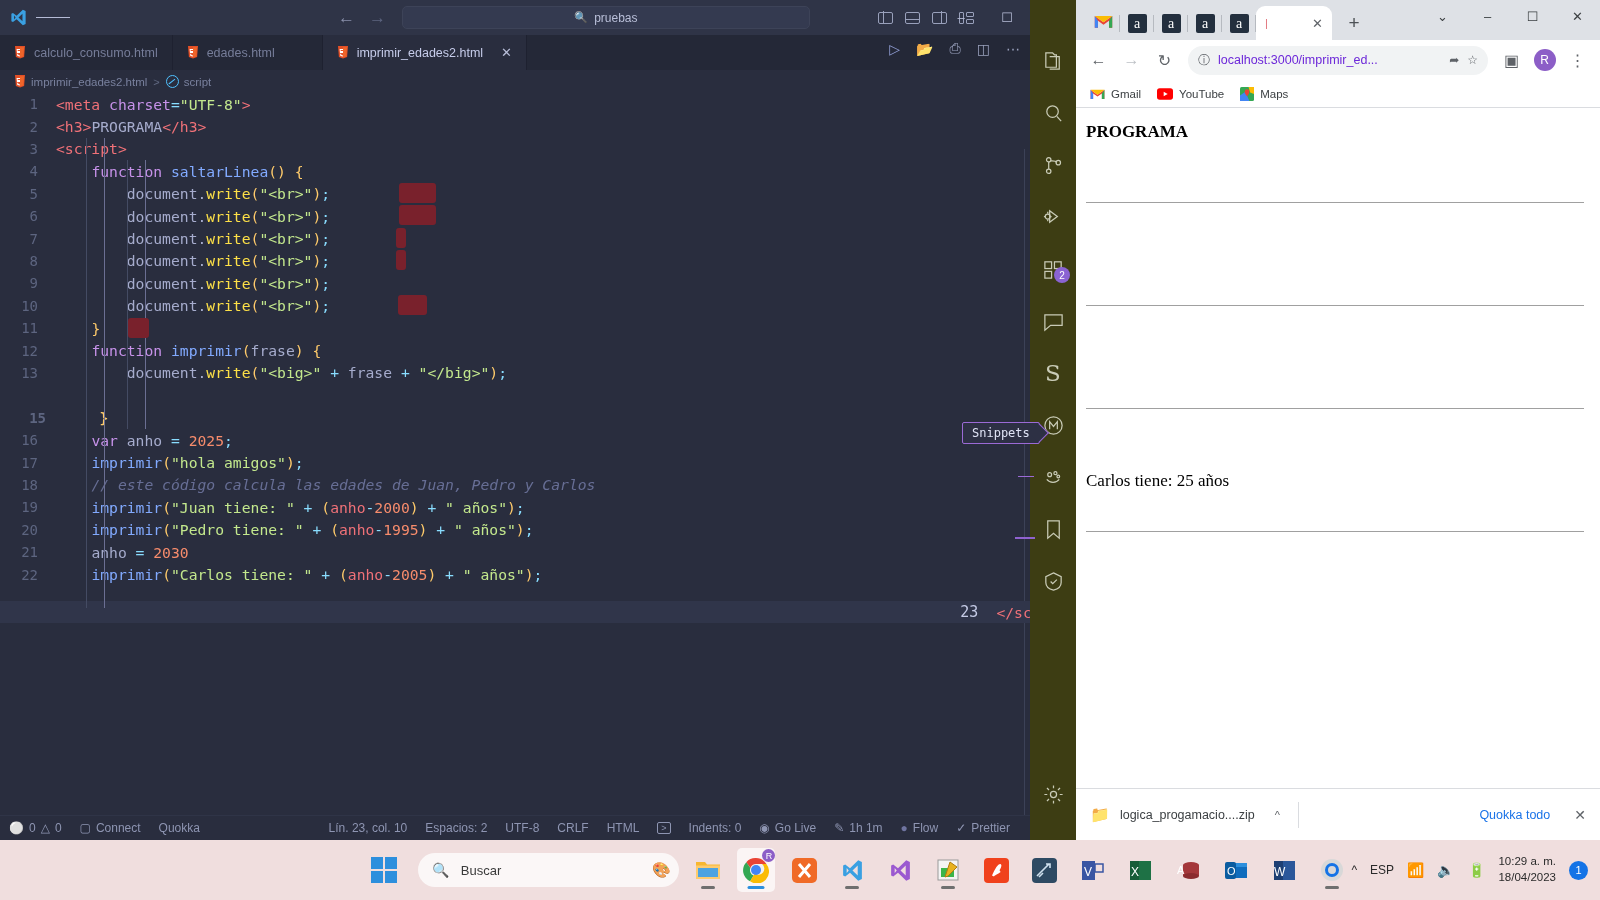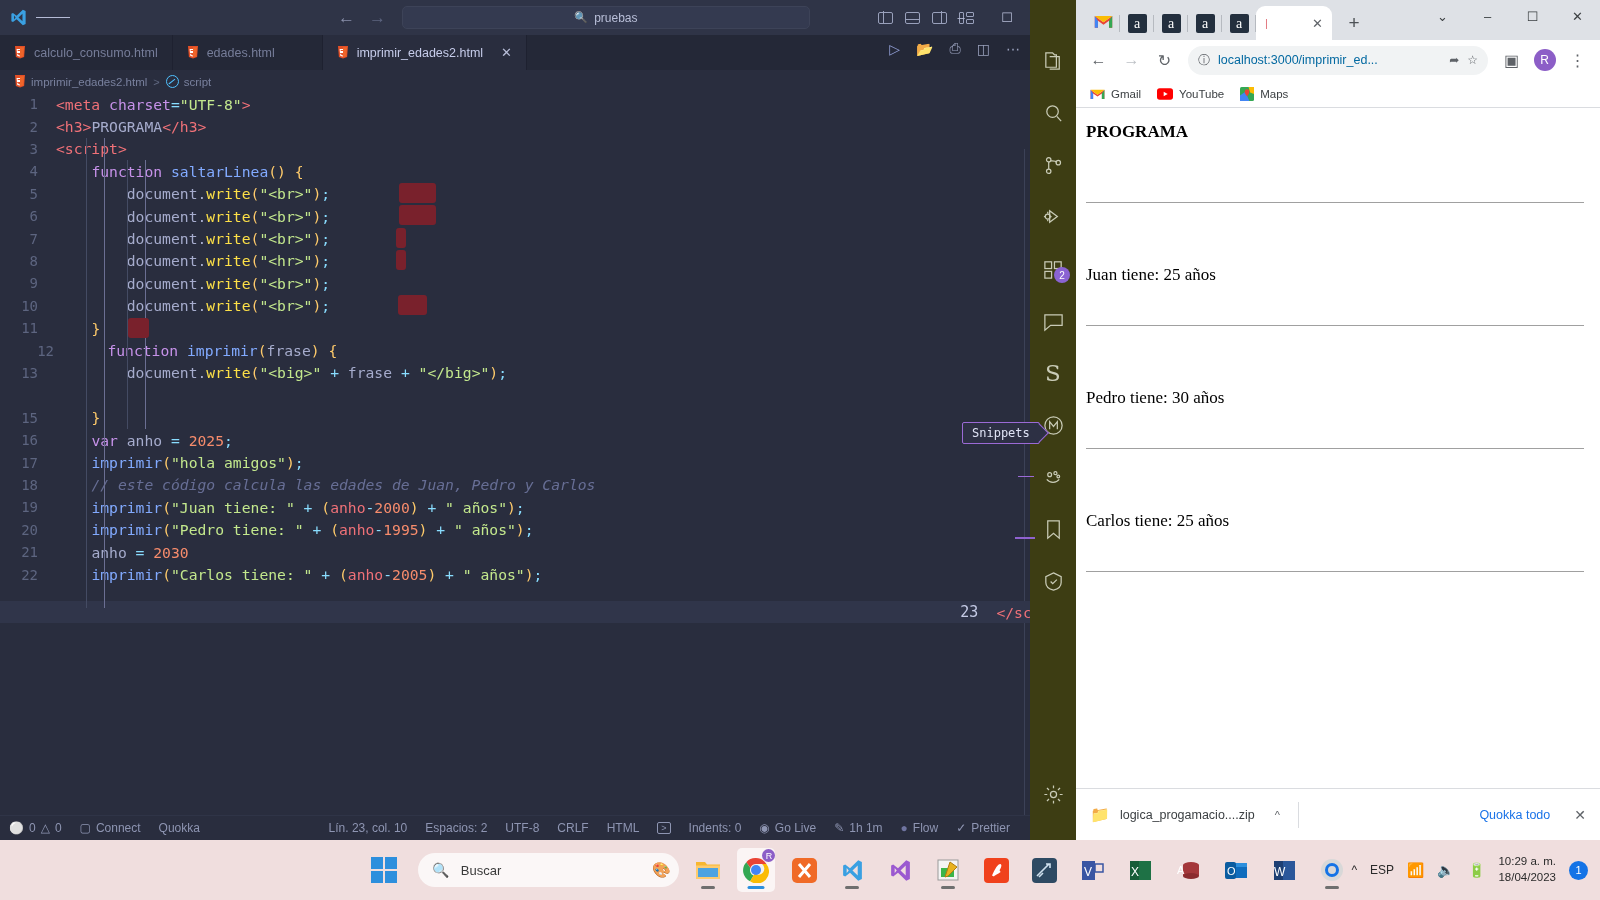--- a/index.html
+++ b/index.html
@@ -122,21 +122,21 @@
   .gm svg{width:19px;height:15px;}
   .newtab{width:28px;height:28px;display:flex;align-items:center;justify-content:center;margin-left:8px;margin-bottom:3px;font-size:19px;color:#4d5156;cursor:pointer;}
   .ch-wbtns{position:absolute;right:0;top:0;display:flex;}
   .ch-wb{width:45px;height:32px;display:flex;align-items:center;justify-content:center;color:#3c4043;font-size:13px;cursor:pointer;}
   .ch-toolbar{height:40px;background:#fff;display:flex;align-items:center;padding:0 8px;gap:4px;}
   .tb-btn{width:29px;height:29px;border-radius:50%;display:flex;align-items:center;justify-content:center;
      color:#5f6368;font-size:16px;cursor:pointer;}
   .tb-btn.dim{color:#bdc1c6;}
   .omnibox{flex:1;height:29px;background:#f1f3f4;border-radius:15px;display:flex;align-items:center;
      padding:0 10px;gap:8px;margin:0 5px;cursor:text;}
-  .omnibox .url{flex:1;font-size:12.5px;color:#0369a1;font-family:"Liberation Sans",sans-serif;}
+  .omnibox .url{flex:1;font-size:12.5px;color:#6d28d9;font-family:"Liberation Sans",sans-serif;}
   .omni-ico{font-size:12px;color:#5f6368;}
   .avatar{width:22px;height:22px;border-radius:50%;background:#8c5ec7;color:#fff;font-size:12px;
      display:flex;align-items:center;justify-content:center;}
   .ch-bookmarks{height:28px;background:#fff;display:flex;align-items:center;gap:16px;padding-left:14px;
      font-size:11.5px;color:#3c4043;border-bottom:1px solid #dadce0;}
   .bm{display:flex;align-items:center;gap:6px;cursor:pointer;}
   .ch-content{height:697px;background:#fff;padding:14px 16px 0 10px;color:#000;
      font-family:"Liberation Serif", serif; overflow:hidden;}
   .ch-content h3{font-size:17px;margin-bottom:20px;font-weight:bold;}
   .big-line{font-size:17px;}
@@ -275,23 +275,23 @@
         <div class="code-line" style="position: absolute; left: 0px; right: 0px; top: 22.4px;"><div class="ln">2</div><div class="ctext"><span class="t-tag">&lt;h3&gt;</span><span class="t-pl">PROGRAMA</span><span class="t-tag">&lt;/</span><span class="t-tag">h3&gt;</span></div></div>
         <div class="code-line" style="position: absolute; left: 0px; right: 0px; top: 44.8px;"><div class="ln">3</div><div class="ctext"><span class="t-tag">&lt;script&gt;</span></div></div>
         <div class="code-line" style="position: absolute; left: 0px; right: 0px; top: 67.2px;"><div class="ln">4</div><div class="ctext">    <span class="t-kw">function</span> <span class="t-fn">saltarLinea</span><span class="t-par">()</span> <span class="t-par">{</span></div></div>
         <div class="code-line" style="position: absolute; left: 0px; right: 0px; top: 89.6px;"><div class="ln">5</div><div class="ctext">        <span class="t-var">document</span><span class="t-pl">.</span><span class="t-prop">write</span><span class="t-par">(</span><span class="t-str">"&lt;br&gt;"</span><span class="t-par">)</span><span class="t-op">;</span></div></div>
         <div class="code-line" style="position: absolute; left: 0px; right: 0px; top: 112px;"><div class="ln">6</div><div class="ctext">        <span class="t-var">document</span><span class="t-pl">.</span><span class="t-prop">write</span><span class="t-par">(</span><span class="t-str">"&lt;br&gt;"</span><span class="t-par">)</span><span class="t-op">;</span></div></div>
         <div class="code-line" style="position: absolute; left: 0px; right: 0px; top: 134.4px;"><div class="ln">7</div><div class="ctext">        <span class="t-var">document</span><span class="t-pl">.</span><span class="t-prop">write</span><span class="t-par">(</span><span class="t-str">"&lt;br&gt;"</span><span class="t-par">)</span><span class="t-op">;</span></div></div>
         <div class="code-line" style="position: absolute; left: 0px; right: 0px; top: 156.8px;"><div class="ln">8</div><div class="ctext">        <span class="t-var">document</span><span class="t-pl">.</span><span class="t-prop">write</span><span class="t-par">(</span><span class="t-str">"&lt;hr&gt;"</span><span class="t-par">)</span><span class="t-op">;</span></div></div>
         <div class="code-line" style="position: absolute; left: 0px; right: 0px; top: 179.2px;"><div class="ln">9</div><div class="ctext">        <span class="t-var">document</span><span class="t-pl">.</span><span class="t-prop">write</span><span class="t-par">(</span><span class="t-str">"&lt;br&gt;"</span><span class="t-par">)</span><span class="t-op">;</span></div></div>
         <div class="code-line" style="position: absolute; left: 0px; right: 0px; top: 201.6px;"><div class="ln">10</div><div class="ctext">        <span class="t-var">document</span><span class="t-pl">.</span><span class="t-prop">write</span><span class="t-par">(</span><span class="t-str">"&lt;br&gt;"</span><span class="t-par">)</span><span class="t-op">;</span></div></div>
         <div class="code-line" style="position: absolute; left: 0px; right: 0px; top: 224px;"><div class="ln">11</div><div class="ctext">    <span class="t-par">}</span></div></div>
-        <div class="code-line" style="position: absolute; left: 16px; right: 0px; top: 246.4px;"><div class="ln">12</div><div class="ctext">    <span class="t-kw">function</span> <span class="t-fn">imprimir</span><span class="t-par">(</span><span class="t-pl">frase</span><span class="t-par">)</span> <span class="t-par">{</span></div></div>
+        <div class="code-line" style="position: absolute; left: 0px; right: 0px; top: 246.4px;"><div class="ln">12</div><div class="ctext">    <span class="t-kw">function</span> <span class="t-fn">imprimir</span><span class="t-par">(</span><span class="t-pl">frase</span><span class="t-par">)</span> <span class="t-par">{</span></div></div>
         <div class="code-line" style="position: absolute; left: 0px; right: 0px; top: 268.8px;"><div class="ln">13</div><div class="ctext">        <span class="t-var">document</span><span class="t-pl">.</span><span class="t-prop">write</span><span class="t-par">(</span><span class="t-str">"&lt;big&gt;"</span> <span class="t-op">+</span> <span class="t-pl">frase</span> <span class="t-op">+</span> <span class="t-str">"&lt;/big&gt;"</span><span class="t-par">)</span><span class="t-op">;</span></div></div>
-        <div class="code-line" style="position: absolute; left: 0px; right: 0px; top: 313.6px;"><div class="ln">15</div><div class="ctext">    <span class="t-par">}</span></div></div>
+        <div class="code-line" style="position: absolute; left: 8px; right: 0px; top: 313.6px; font-weight: bold;"><div class="ln">15</div><div class="ctext">    <span class="t-par">}</span></div></div>
         <div class="code-line" style="position: absolute; left: 0px; right: 0px; top: 336px;"><div class="ln">16</div><div class="ctext">    <span class="t-kw">var</span> <span class="t-pl">anho</span> <span class="t-op">=</span> <span class="t-num">2025</span><span class="t-op">;</span></div></div>
         <div class="code-line" style="position: absolute; left: 0px; right: 0px; top: 358.4px;"><div class="ln">17</div><div class="ctext">    <span class="t-fn">imprimir</span><span class="t-par">(</span><span class="t-str">"hola amigos"</span><span class="t-par">)</span><span class="t-op">;</span></div></div>
         <div class="code-line" style="position: absolute; left: 0px; right: 0px; top: 380.8px;"><div class="ln">18</div><div class="ctext">    <span class="t-com">// este código calcula las edades de Juan, Pedro y Carlos</span></div></div>
         <div class="code-line" style="position: absolute; left: 0px; right: 0px; top: 403.2px;"><div class="ln">19</div><div class="ctext">    <span class="t-fn">imprimir</span><span class="t-par">(</span><span class="t-str">"Juan tiene: "</span> <span class="t-op">+</span> <span class="t-par">(</span><span class="t-tag">anho</span><span class="t-op">-</span><span class="t-num">2000</span><span class="t-par">)</span> <span class="t-op">+</span> <span class="t-str">" años"</span><span class="t-par">)</span><span class="t-op">;</span></div></div>
         <div class="code-line" style="position: absolute; left: 0px; right: 0px; top: 425.6px;"><div class="ln">20</div><div class="ctext">    <span class="t-fn">imprimir</span><span class="t-par">(</span><span class="t-str">"Pedro tiene: "</span> <span class="t-op">+</span> <span class="t-par">(</span><span class="t-tag">anho</span><span class="t-op">-</span><span class="t-num">1995</span><span class="t-par">)</span> <span class="t-op">+</span> <span class="t-str">" años"</span><span class="t-par">)</span><span class="t-op">;</span></div></div>
         <div class="code-line" style="position: absolute; left: 0px; right: 0px; top: 448px;"><div class="ln">21</div><div class="ctext">    <span class="t-pl">anho</span> <span class="t-op">=</span> <span class="t-num">2030</span></div></div>
         <div class="code-line" style="position: absolute; left: 0px; right: 0px; top: 470.4px;"><div class="ln">22</div><div class="ctext">    <span class="t-fn">imprimir</span><span class="t-par">(</span><span class="t-str">"Carlos tiene: "</span> <span class="t-op">+</span> <span class="t-par">(</span><span class="t-tag">anho</span><span class="t-op">-</span><span class="t-num">2005</span><span class="t-par">)</span> <span class="t-op">+</span> <span class="t-str">" años"</span><span class="t-par">)</span><span class="t-op">;</span></div></div>
         <div class="code-line current" style="position: absolute; left: 0px; right: 0px; top: 508px; justify-content: flex-end;"><div class="ln">23</div><div class="ctext"><span class="t-tag">&lt;/script&gt;</span></div></div>
         <div class="guide" style="left: 86px; top: 44.8px; height: 224px; bottom: auto;"></div>
         <div class="guide act" style="left: 104px; top: 44.8px; height: 224px; bottom: auto;"></div>
@@ -558,26 +558,24 @@
           <span>Maps</span>
         </div>
       </div>
 
     <div class="ch-content">
       <h3>PROGRAMA</h3>
       <div class="sp"></div>
       <hr>
       <div class="sp"></div>
       <div class="sp" style="height:22px"></div>
-      <div class="big-line">Juan tiene: 25 años</div>
       <div class="sp"></div>
       <hr>
       <div class="sp"></div>
       <div class="sp" style="height:22px"></div>
-      <div class="big-line">Pedro tiene: 30 años</div>
       <div class="sp"></div>
       <hr>
       <div class="sp"></div>
       <div class="sp" style="height:22px"></div>
       <div class="big-line">Carlos tiene: 25 años</div>
       <div class="sp"></div>
       <hr>
     </div>
 
     <div class="ch-downloadbar">

